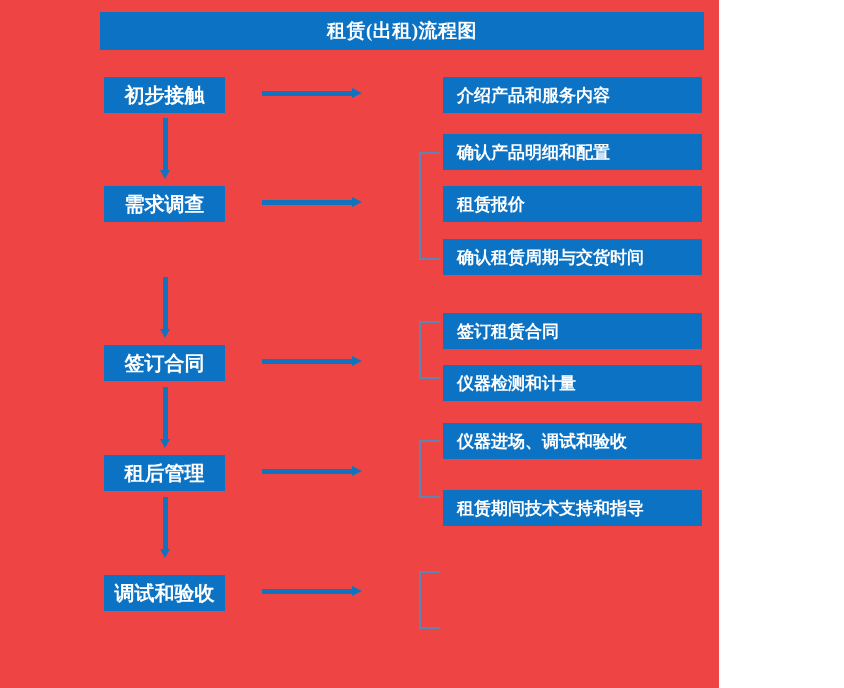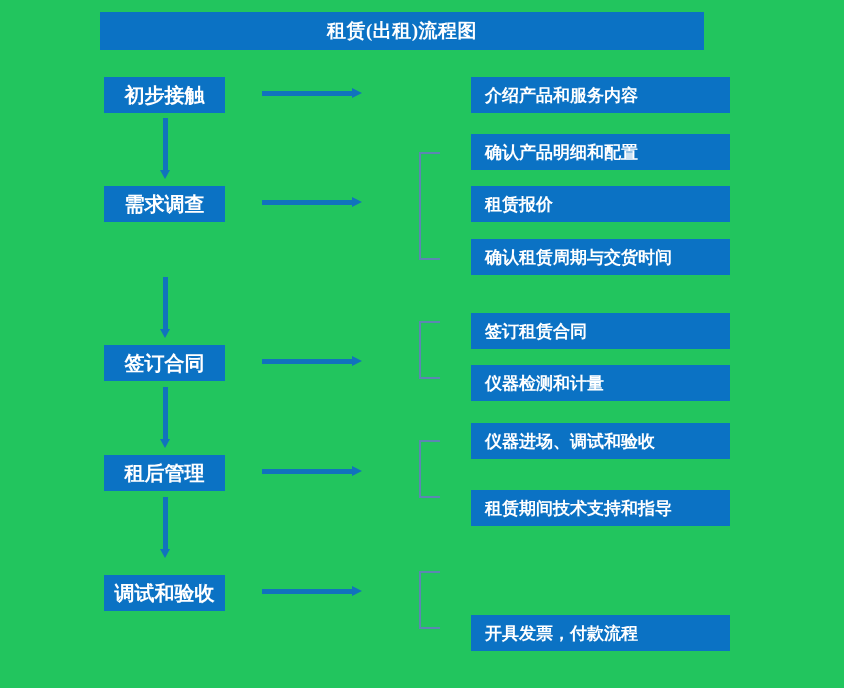--- a/index.html
+++ b/index.html
@@ -5,23 +5,23 @@
   html, body {
     margin: 0;
     padding: 0;
     background: #ffffff;
   }
   body {
     font-family: "Liberation Serif", "DejaVu Serif", serif;
   }
   #canvas {
     position: relative;
-    width: 844px;
+    width: 719px;
     height: 688px;
-    background: #22c55e;
+    background: #ef4444;
     overflow: hidden;
   }
 
   
   .title-bar {
     position: absolute;
     left: 100px;
     top: 12px;
     width: 604px;
     height: 38px;
@@ -52,21 +52,20 @@
     font-size: 20px;
     justify-content: center;
   }
   .detail-box {
     left: 443px;
     width: 259px;
     height: 36px;
     font-size: 17px;
     justify-content: flex-start;
     padding-left: 14px;
-    margin-left: 28px;
   }
 
   
   .down-arrow {
     position: absolute;
     left: 160px;
     width: 11px;
   }
   .down-arrow .shaft {
     position: absolute;
@@ -183,15 +182,14 @@
   <div class="box detail-box" style="top:134px">确认产品明细和配置</div>
   <div class="box detail-box" style="top:186px">租赁报价</div>
   <div class="box detail-box" style="top:239px">确认租赁周期与交货时间</div>
 
   <div class="box detail-box" style="top:313px">签订租赁合同</div>
   <div class="box detail-box" style="top:365px">仪器检测和计量</div>
 
   <div class="box detail-box" style="top:490px">租赁期间技术支持和指导</div>
   <div class="box detail-box" style="top:423px">仪器进场、调试和验收</div>
 
-  <div class="box detail-box" style="top:615px">开具发票，付款流程</div>
 
 </div>
 
 </body></html>

